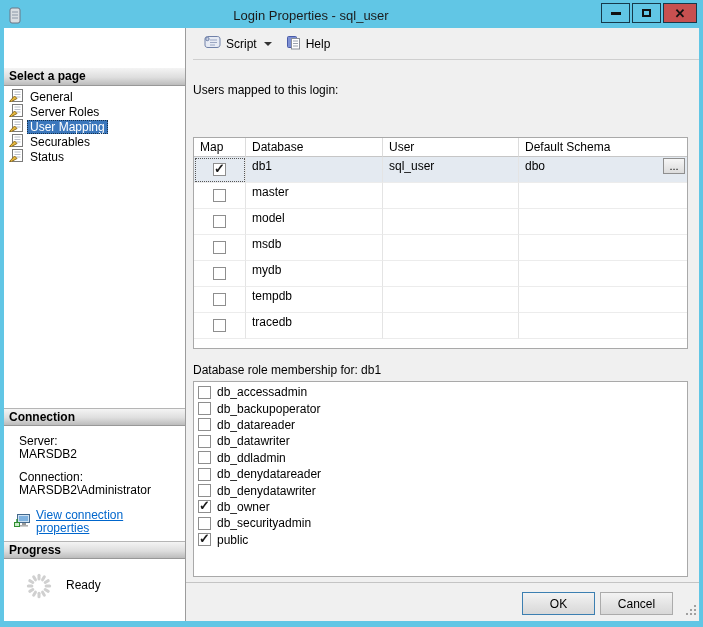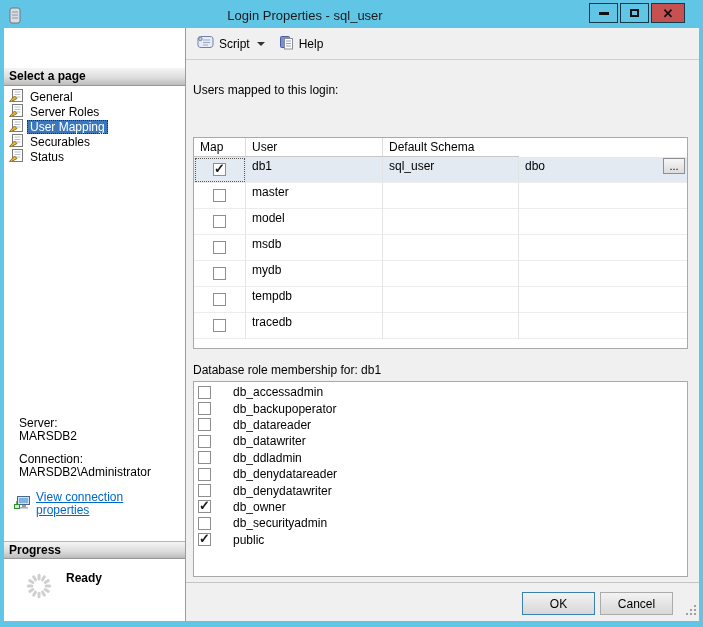--- a/index.html
+++ b/index.html
@@ -2,21 +2,21 @@
 <html><head>
 <meta charset="utf-8">
 <style>
   * { box-sizing: border-box; margin: 0; padding: 0; }
   body { font-family: "Liberation Sans", sans-serif; background: #fff; }
   .window {
     position: relative; width: 703px; height: 627px;
     background: #61C6E5; font-size: 12px; color: #000; overflow: hidden;
   }
   
-  .titlebar { height: 28px; display: flex; align-items: center; padding: 2px 14px 0 9px; }
+  .titlebar { height: 28px; display: flex; align-items: center; padding: 2px 2px 0 9px; }
   .app-icon { width: 12px; height: 17px; flex: 0 0 auto; }
   .title { flex: 1; text-align: center; font-size: 13px; color: #1b1b1b; }
   .win-btns { display: flex; gap: 2px; align-self: flex-start; margin-top: 1px; margin-right: 4px; }
   .wbtn {
     width: 29px; height: 20px; border: 1px solid #16394a; background: #61C6E5;
     display: flex; align-items: center; justify-content: center; cursor: default;
   }
   .wbtn.close { width: 34px; background: #C75050; }
   .glyph-min { width: 10px; height: 3px; background: #111; }
   .glyph-max { width: 9px; height: 8px; border: 2px solid #111; background: transparent; }
@@ -36,23 +36,23 @@
   .section-progress { flex: 1; }
   .page-list { list-style: none; padding-top: 3px; }
   .page-item { display: flex; align-items: center; height: 15px; padding-left: 5px; gap: 4px; cursor: default; }
   .page-item .plabel { padding: 0 3px; line-height: 14px; white-space: nowrap; }
   .page-item.selected .plabel { background: #3B77BC; color: #fff; outline: 1px dotted #15314d; outline-offset: -1px; }
   .conn-content { padding: 9px 6px 0 15px; line-height: 13px; font-size: 12px; }
   .conn-block { margin-bottom: 10px; }
   .conn-link-row { display: flex; align-items: center; gap: 5px; margin-left: -5px; margin-top: 12px; }
   .conn-link { color: #0066CC; text-decoration: underline; cursor: pointer; }
   .progress-content { display: flex; gap: 12px; padding: 12px 0 0 20px; }
-  .progress-content .ready { margin-top: 0; font-weight: bold; }
-  
-  .main { flex: 1; position: relative; background: #F0F0F0; }
+  .progress-content .ready { margin-top: 7px; }
+  
+  .main { flex: 1; position: relative; background: #F0F0F0; padding-left: 7px; }
   .toolbar { height: 32px; display: flex; align-items: center; padding-left: 4px; border-bottom: 1px solid #cfcfcf; }
   .tb-btn { display: flex; align-items: center; gap: 5px; padding: 3px 6px; border: 1px solid transparent; cursor: default; }
   .arrow-down { width: 0; height: 0; border-left: 4px solid transparent; border-right: 4px solid transparent; border-top: 4px solid #333; margin-left: 2px; }
   .content { position: absolute; top: 32px; left: 7px; right: 11px; }
   .users-label { margin-top: 23px; margin-bottom: 4px; }
   
   .map-table { height: 212px; border: 1px solid #a9a9a9; background: #fff; overflow: hidden; margin-top: 40px; }
   .trow, .thead { display: grid; grid-template-columns: 52px 137px 136px 1fr; }
   .thead { height: 19px; }
   .thead .hcell { padding: 2px 6px; border-right: 1px solid #dcdcdc; border-bottom: 1px solid #c6c6c6; white-space: nowrap; overflow: hidden; }
@@ -73,21 +73,21 @@
   }
   .cb.checked::after {
     content: "\2713"; position: absolute; left: 0px; top: -3px;
     font-size: 13px; font-weight: bold; color: #1a1a1a;
   }
   .cb.disabled { border-color: #c0c0c0; background: #fdfdfd; }
   
   .guest-row { display: flex; align-items: center; gap: 6px; margin-top: 19px; color: #a6a6a6; }
   .role-label { margin-top: 14px; }
   .role-list { margin-top: 4px; height: 196px; border: 1px solid #a9a9a9; background: #fff; list-style: none; padding-top: 2px; overflow: hidden; }
-  .role-item { display: flex; align-items: center; gap: 22px; height: 16.4px; padding-left: 4px; }
+  .role-item { display: flex; align-items: center; gap: 6px; height: 16.4px; padding-left: 4px; }
   
   .footer { position: absolute; left: 0; right: 0; bottom: 0; height: 39px; border-top: 1px solid #c4c4c4; }
   .footer-btns { position: absolute; top: 9px; right: 26px; display: flex; gap: 5px; }
   .btn {
     width: 73px; height: 23px; background: linear-gradient(#f3f3f3, #e2e2e2 60%, #d8d8d8);
     border: 1px solid #ababab; font-size: 12px; font-family: "Liberation Sans", sans-serif;
   }
   .btn.default { border: 1px solid #3C7FB1; }
   .grip { position: absolute; right: 2px; bottom: 2px; }
 </style>
@@ -181,20 +181,21 @@
         <line x1="5.5" y1="5.5" x2="11.5" y2="5.5" stroke="#b9bfc9"></line>
         <line x1="5.5" y1="8" x2="11.5" y2="8" stroke="#b9bfc9"></line>
         <path d="M0.5 12.5 L5.5 7 L8 9.5 L2.5 12.5 Z" fill="#e8b93c" stroke="#8f6d1f"></path>
       </svg>
     </span>
     <span class="plabel">Status</span>
   </li>
           </ul>
       </div>
       <div class="section-connection">
+        <div class="panel-header">Connection</div>
         <div class="conn-content">
           <div class="conn-block">
             <div>Server:</div>
             <div>MARSDB2</div>
           </div>
           <div class="conn-block">
             <div>Connection:</div>
             <div>MARSDB2\Administrator</div>
           </div>
           <div class="conn-link-row">
@@ -266,20 +267,21 @@
           <span>Help</span>
         </span>
       </div>
 
       <div class="content">
         <div class="users-label">Users mapped to this login:</div>
 
         <div class="map-table">
           <div class="thead">
             <div class="hcell">Map</div>
+            <div class="hcell">Database</div>
             <div class="hcell">User</div>
             <div class="hcell" style="border-right:none">Default Schema</div>
           </div>
           <div id="table-body">
               <div class="trow selected">
     <div class="tcell map">
                   <span class="cb checked"></span>
                 </div>
     <div class="tcell">db1</div>
     <div class="tcell">sql_user</div>

